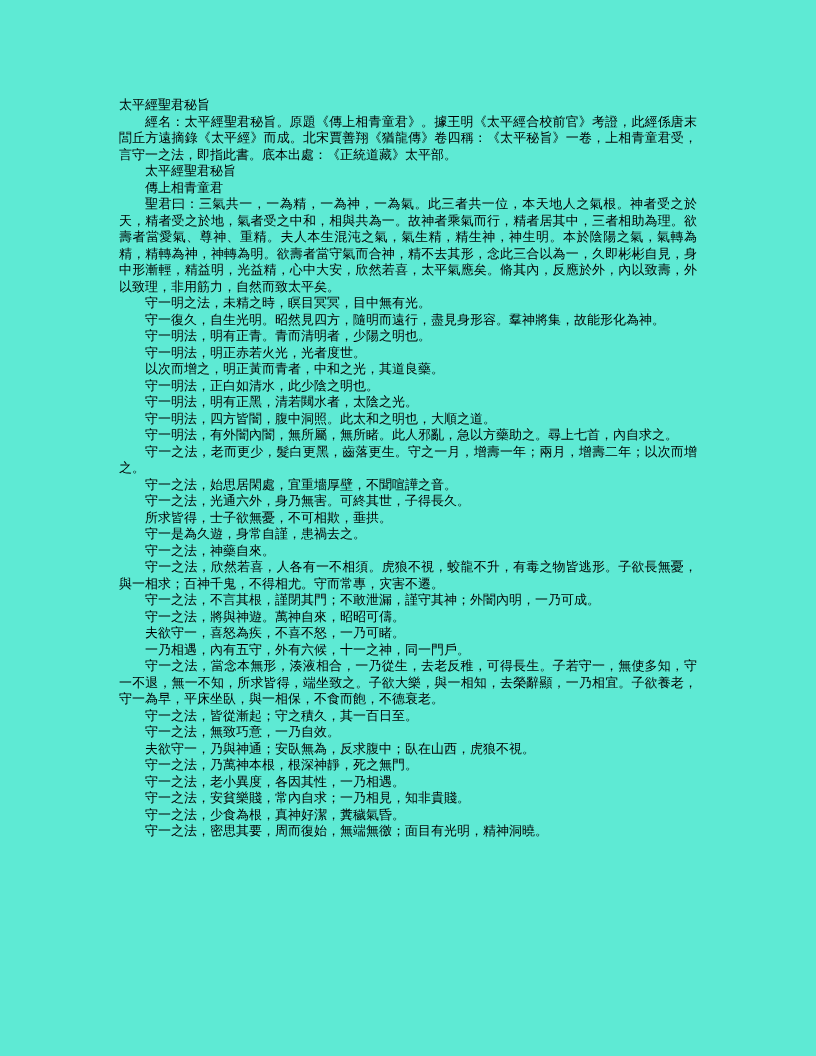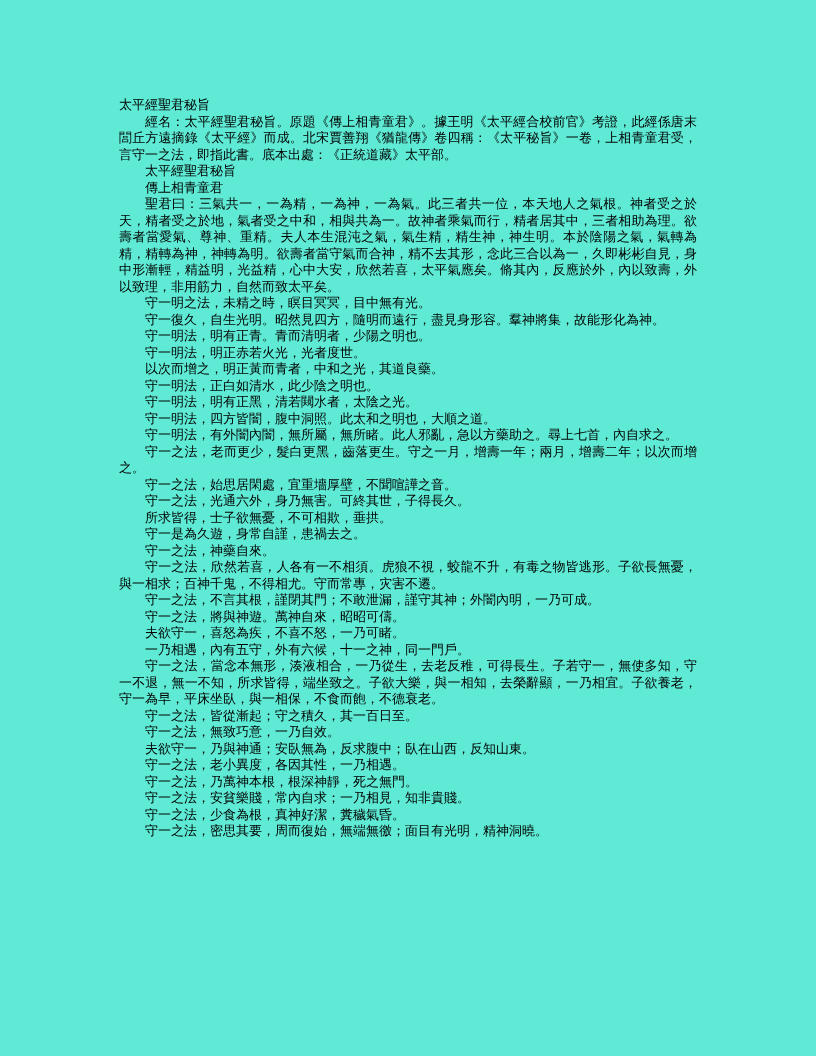--- a/index.html
+++ b/index.html
@@ -102,25 +102,25 @@
     <p class="para">夫欲守一，喜怒為疾，不喜不怒，一乃可睹。</p>
 
     <p class="para">一乃相遇，內有五守，外有六候，十一之神，同一門戶。</p>
 
     <p class="para">守一之法，當念本無形，湊液相合，一乃從生，去老反稚，可得長生。子若守一，無使多知，守一不退，無一不知，所求皆得，端坐致之。子欲大樂，與一相知，去榮辭顯，一乃相宜。子欲養老，守一為早，平床坐臥，與一相保，不食而飽，不德衰老。</p>
 
     <p class="para">守一之法，皆從漸起；守之積久，其一百日至。</p>
 
     <p class="para">守一之法，無致巧意，一乃自效。</p>
 
-    <p class="para">夫欲守一，乃與神通；安臥無為，反求腹中；臥在山西，反知山東。</p>
+    <p class="para">夫欲守一，乃與神通；安臥無為，反求腹中；臥在山西，虎狼不視。</p>
+
+    <p class="para">守一之法，乃萬神本根，根深神靜，死之無門。</p>
 
     <p class="para">守一之法，老小異度，各因其性，一乃相遇。</p>
-
-    <p class="para">守一之法，乃萬神本根，根深神靜，死之無門。</p>
 
     <p class="para">守一之法，安貧樂賤，常內自求；一乃相見，知非貴賤。</p>
 
     <p class="para">守一之法，少食為根，真神好潔，糞穢氣昏。</p>
 
     <p class="para">守一之法，密思其要，周而復始，無端無徼；面目有光明，精神洞曉。</p>
 
   </div>
 
 </div>

